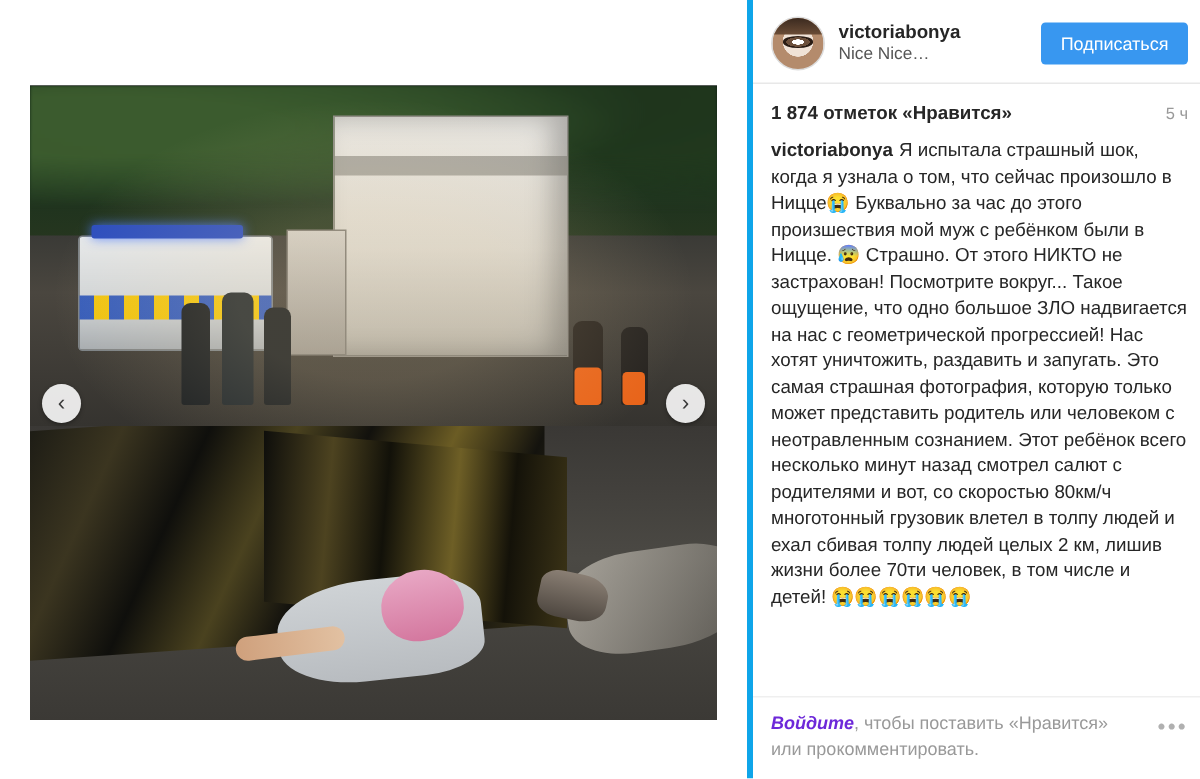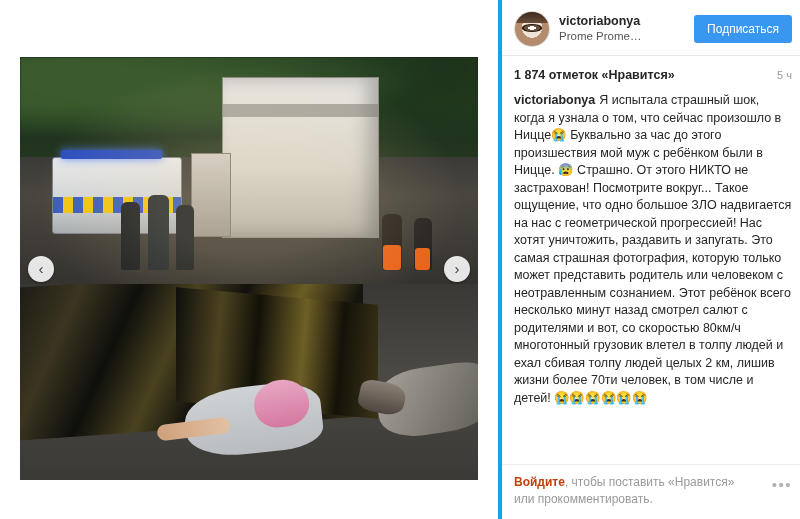--- a/index.html
+++ b/index.html
@@ -325,23 +325,24 @@
     align-items: flex-start;
     justify-content: space-between;
   }
   .footer-text {
     font-size: 12px;
     line-height: 16.5px;
     color: #999;
     max-width: 230px;
   }
   .footer-text .login-link {
-    color: #c2410c;
+    color: #6d28d9;
     font-weight: bold;
     cursor: pointer;
+    font-style: italic;
   }
   .more-icon {
     font-size: 15px;
     color: #b0b0b0;
     letter-spacing: 1.5px;
     cursor: pointer;
     padding-top: 2px;
     user-select: none;
   }
 </style>
@@ -389,21 +390,21 @@
       <div class="nav-arrow nav-next">›</div>
     </div>
   </div>
 
   <div class="info-col">
 
     <div class="header">
       <div class="avatar"></div>
       <div class="header-text">
         <div class="username">victoriabonya</div>
-        <div class="sublocation">Prome Prome…</div>
+        <div class="sublocation">Nice Nice…</div>
       </div>
       <button class="follow-btn">Подписаться</button>
     </div>
 
     <div class="likes-row">
       <div class="likes-count">1 874 отметок «Нравится»</div>
       <div class="timestamp">5 ч</div>
     </div>
 
     <div class="caption">

